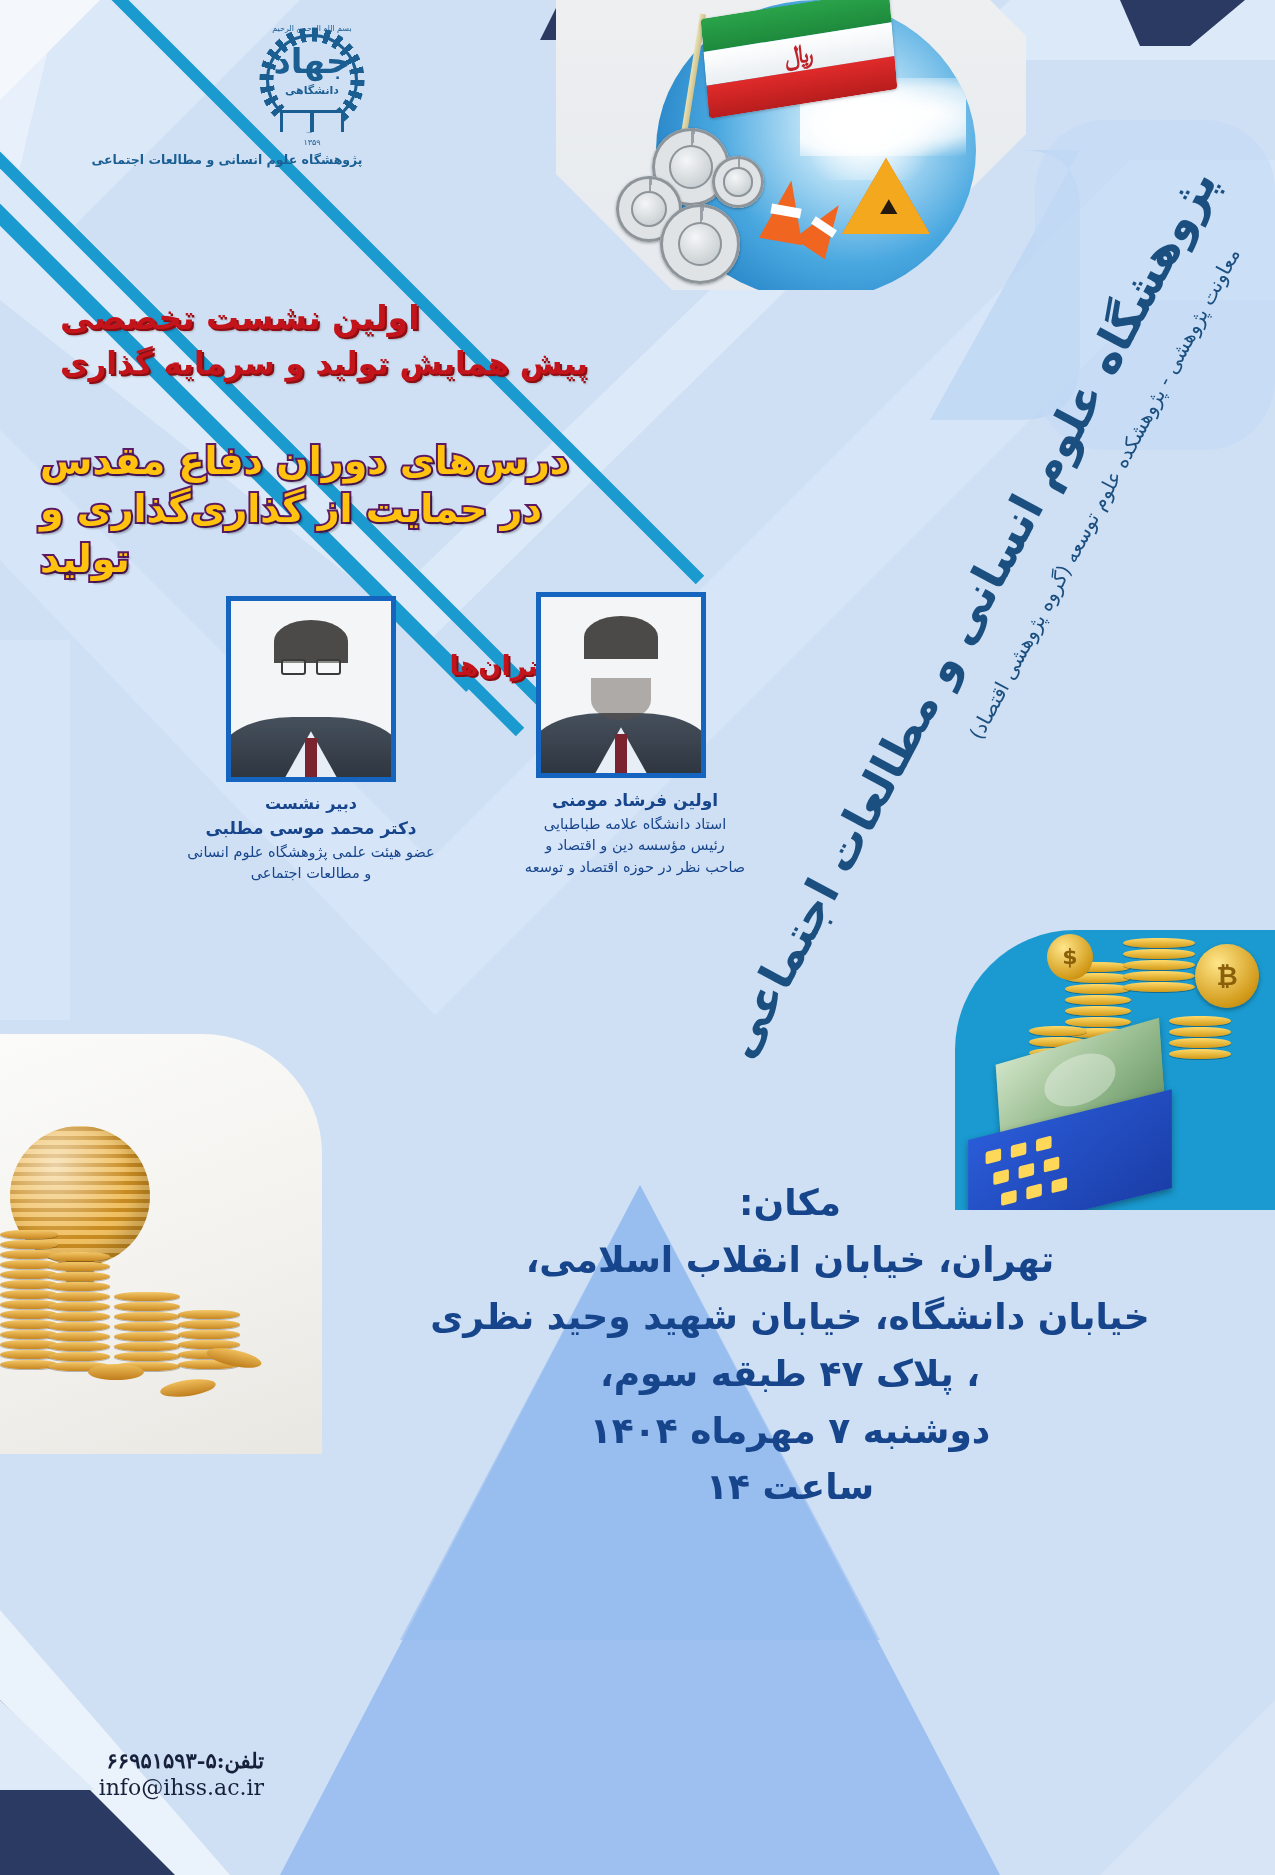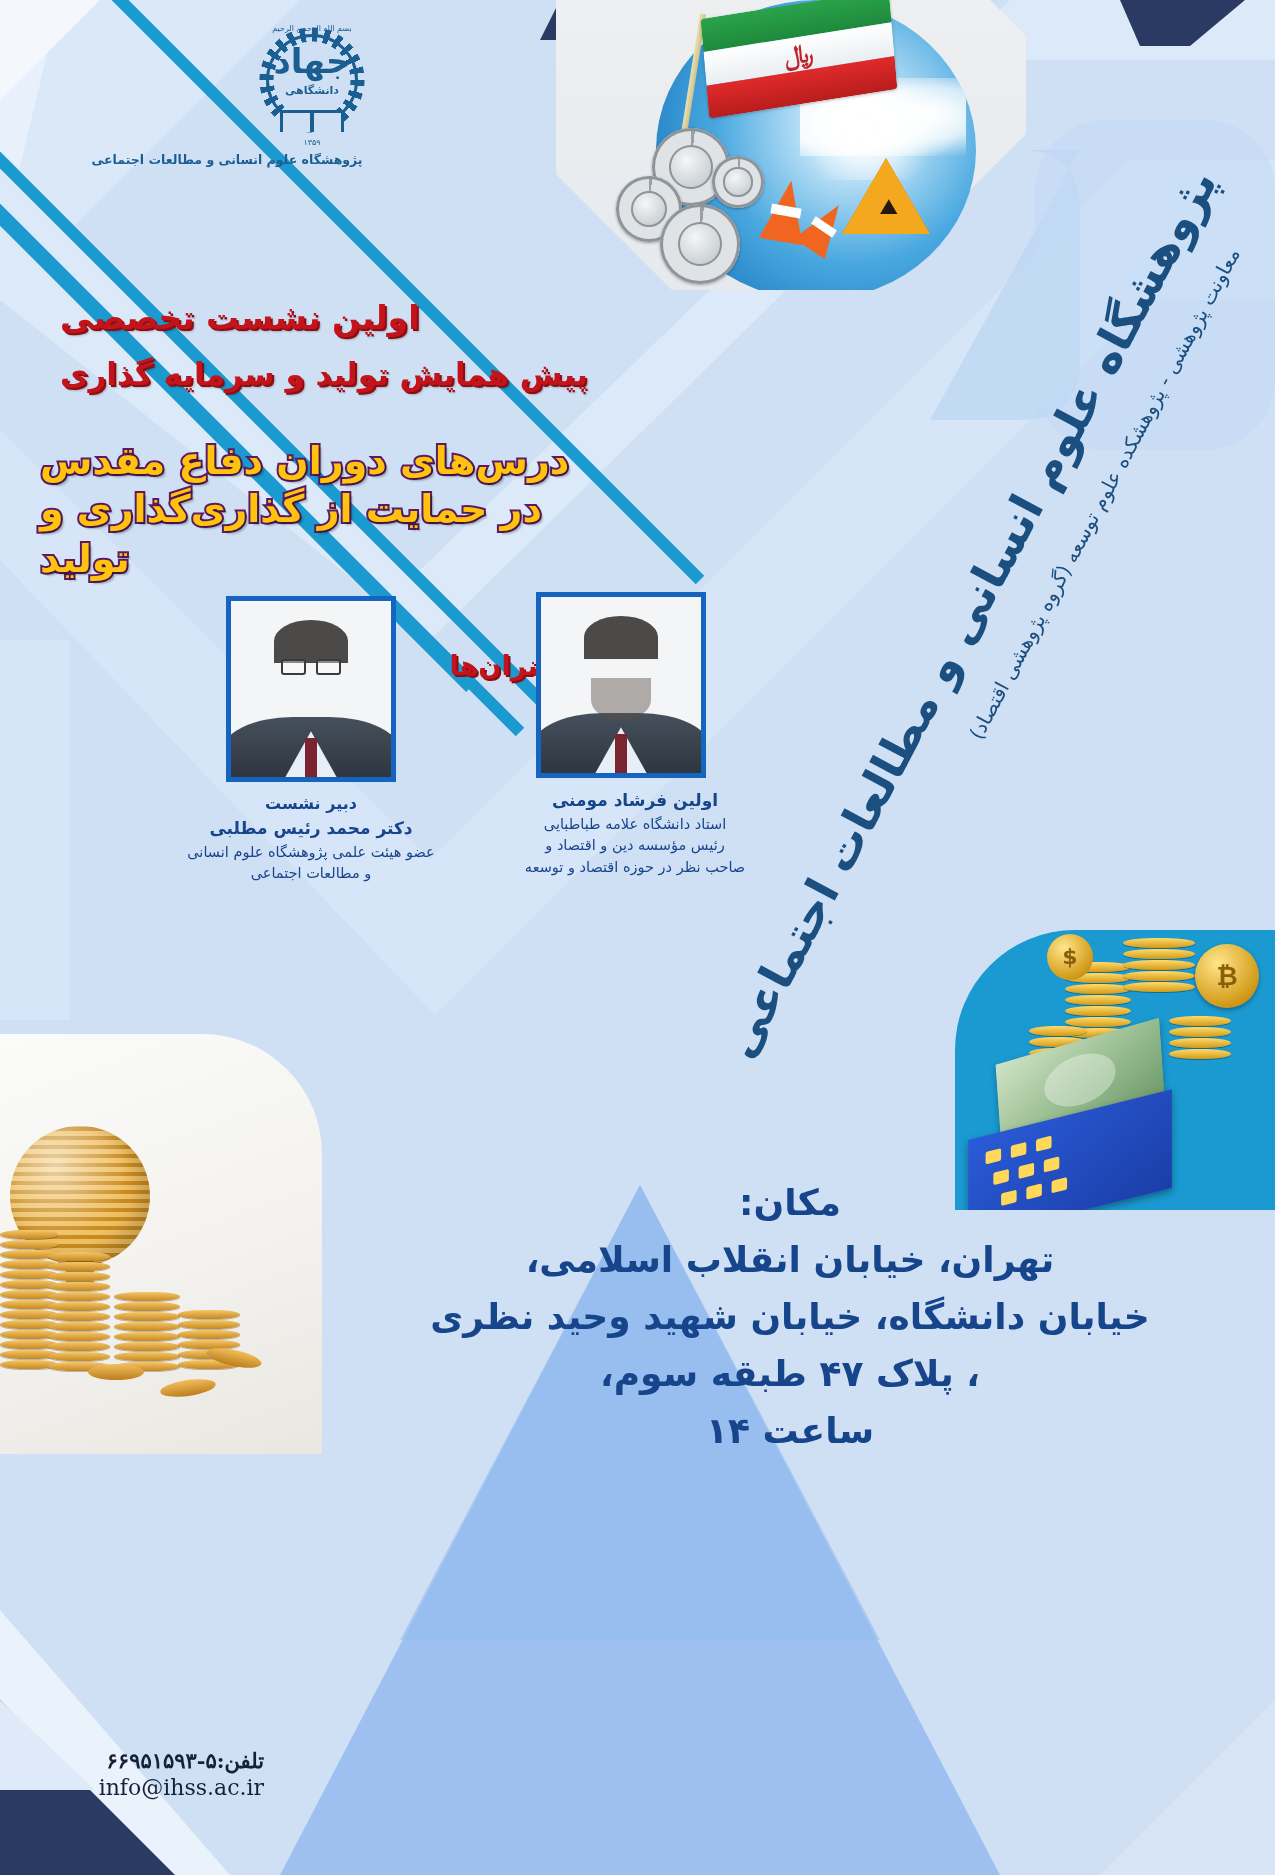--- a/index.html
+++ b/index.html
@@ -174,21 +174,21 @@
   .head{
     position:absolute;right:675px;left:60px;text-align:left;
     font-family:"DejaVu Sans",sans-serif;
   }
   .kicker1{
     top:298px;font-size:33px;font-weight:bold;color:#c4141b;
     text-shadow:2px 2px 0 #8c0e13, 3px 3px 2px rgba(0,0,0,.2);
     letter-spacing:1px;
   }
   .kicker2{
-    top:356px;font-size:31px;font-weight:bold;color:#c4141b;
+    top:345px;font-size:31px;font-weight:bold;color:#c4141b;
     text-shadow:2px 2px 0 #8c0e13, 3px 3px 2px rgba(0,0,0,.2);
   }
   .title{
     left:40px;right:650px;
     font-size:38px;font-weight:bold;color:#ffc20e;line-height:1.32;
     -webkit-text-stroke:4px #5b1a63;
     paint-order:stroke fill;
     text-shadow:3px 3px 2px rgba(0,0,0,.25);
   }
   .title.l1{top:436px;}
@@ -495,21 +495,21 @@
 
   <div class="caption right">
     <div class="name">اولین فرشاد مومنی</div>
     <div class="aff">استاد دانشگاه علامه طباطبایی</div>
     <div class="aff">رئیس مؤسسه دین و اقتصاد و</div>
     <div class="aff">صاحب نظر در حوزه اقتصاد و توسعه</div>
   </div>
 
   <div class="caption left">
     <div class="role">دبیر نشست</div>
-    <div class="name">دکتر محمد رئیس مطلبی</div>
+    <div class="name">دکتر محمد موسی مطلبی</div>
     <div class="aff">عضو هیئت علمی پژوهشگاه علوم انسانی</div>
     <div class="aff">و مطالعات اجتماعی</div>
   </div>
 
   <div class="money">
     <div class="globe"></div>
     <div class="bulbneck"></div>
     <div class="coinstack cs1">
       <span></span>
         <span></span>
@@ -608,20 +608,21 @@
         <i style="left:60px;top:60px"></i>
         <i style="left:86px;top:60px"></i>
     </div>
   </div>
 
   <div class="venue">
     <div>مکان:</div>
     <div>تهران، خیابان انقلاب اسلامی،</div>
     <div>خیابان دانشگاه، خیابان شهید وحید نظری</div>
     <div>، پلاک ۴۷ طبقه سوم،</div>
+    <div>دوشنبه ۷ مهرماه ۱۴۰۴</div>
     <div>ساعت ۱۴</div>
   </div>
 
   <div class="contact">
     <div class="phone">تلفن:۵-۶۶۹۵۱۵۹۳</div>
     <a class="email" href="#" style="color:#17203a;text-decoration:none;display:block;">info@ihss.ac.ir</a>
   </div>
 
 </div>
 

